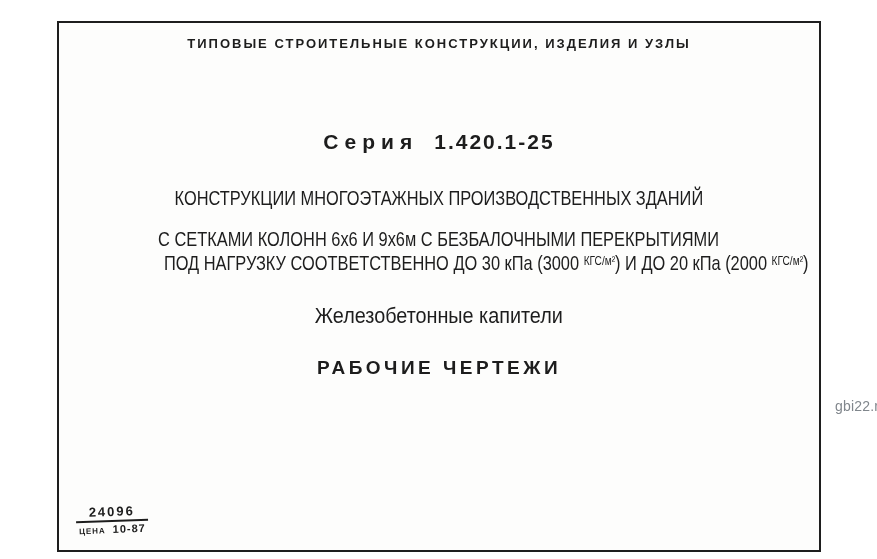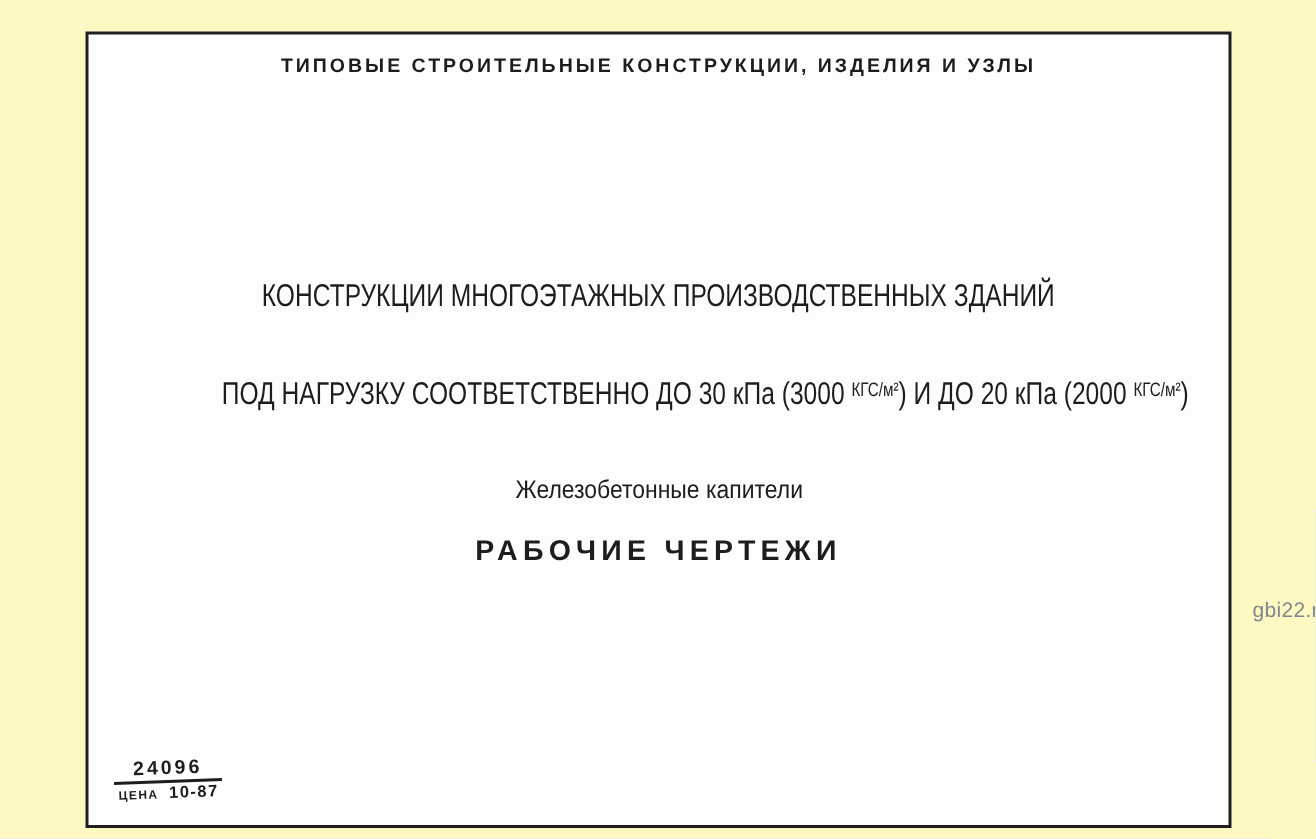--- a/index.html
+++ b/index.html
@@ -1,19 +1,19 @@
 <!DOCTYPE html>
 <html><head>
 <meta charset="utf-8">
 <style>
   html,body{margin:0;padding:0;background:#e8e8e8;}
   .page{
     position:relative;
     width:877px;height:559px;
-    background:#fef9c3;
+    background:#ffffff;
     font-family:"Liberation Sans", sans-serif;
     color:#1d1d1d;
     overflow:hidden;
   }
   .frame{
     position:absolute;left:57px;top:21px;width:760px;height:527px;
     border:2px solid #1e1e1e;
     background:#fdfdfc;
   }
   .centered{
@@ -24,26 +24,26 @@
   }
   .series{
     top:130px;font-size:21px;font-weight:bold;
   }
   .series-label{letter-spacing:6px;}
   .series-num{margin-left:16px;letter-spacing:2px;}
   .title-line{font-size:21px;font-weight:400;}
   .cond{display:inline-block;transform:scaleX(0.78);transform-origin:50% 50%;}
   .l1{top:186px;}
   .l2{top:227px;}
-  .l3{top:251px;}
+  .l3{top:251px;padding-left:16px;}
   .sup{font-size:13px;vertical-align:5px;}
   .issue{top:293px;font-size:16px;}
   .issue-label{letter-spacing:6px;}
   .issue-num{font-size:20px;margin-left:8px;}
-  .subtitle{top:317px;font-size:17px;}
+  .subtitle{top:303px;font-size:22px;}
   .cond92{display:inline-block;transform:scaleX(0.9);transform-origin:50% 50%;}
   .doctype{top:357px;font-size:19px;font-weight:bold;letter-spacing:3.5px;}
   .stamp{
     position:absolute;left:76px;top:504px;
     transform:rotate(-2deg);transform-origin:50% 50%;
   }
   .stamp-num{
     font-size:13px;font-weight:bold;letter-spacing:2px;text-align:center;
     padding:0 13px 1px 13px;border-bottom:2px solid #1d1d1d;
   }
@@ -57,25 +57,31 @@
 </style>
 </head>
 <body>
 
 <div class="page">
 
   <div class="frame"></div>
 
   <div class="centered hdr">ТИПОВЫЕ СТРОИТЕЛЬНЫЕ КОНСТРУКЦИИ, ИЗДЕЛИЯ И УЗЛЫ</div>
 
+  <div class="centered series">
+    <span class="series-label">Серия</span><span class="series-num">1.420.1-25</span>
+  </div>
 
   <div class="centered title-line l1">
     <span class="cond">КОНСТРУКЦИИ МНОГОЭТАЖНЫХ ПРОИЗВОДСТВЕННЫХ ЗДАНИЙ</span>
   </div>
 
+  <div class="centered title-line l2">
+    <span class="cond">С СЕТКАМИ КОЛОНН 6х6 И 9х6м С БЕЗБАЛОЧНЫМИ ПЕРЕКРЫТИЯМИ</span>
+  </div>
 
   <div class="centered title-line l3">
     <span class="cond"><span>ПОД НАГРУЗКУ СООТВЕТСТВЕННО ДО 30 кПа (3000 </span><span class="sup">КГС/м²</span><span>) И ДО 20 кПа (2000 </span><span class="sup">КГС/м²</span><span>)</span></span>
   </div>
 
 
   <div class="centered subtitle">
     <span class="cond92">Железобетонные капители</span>
   </div>
 

